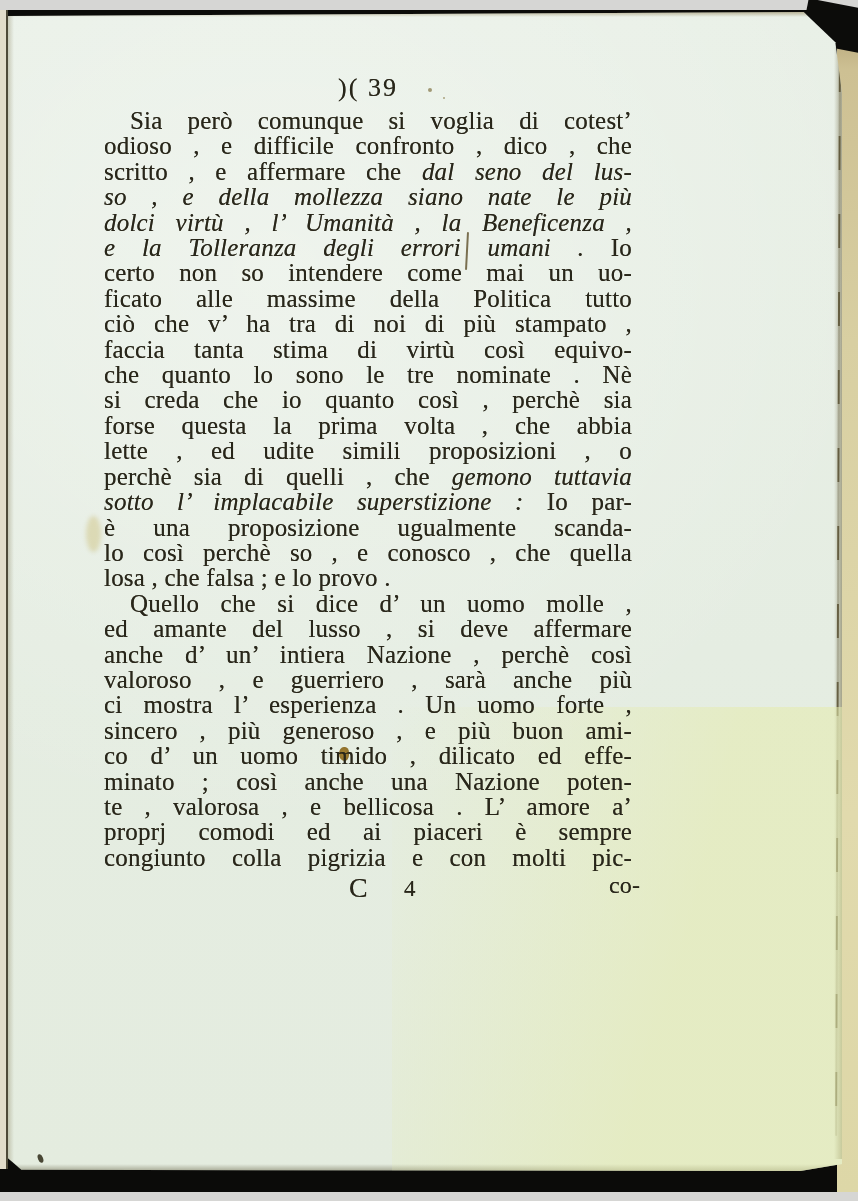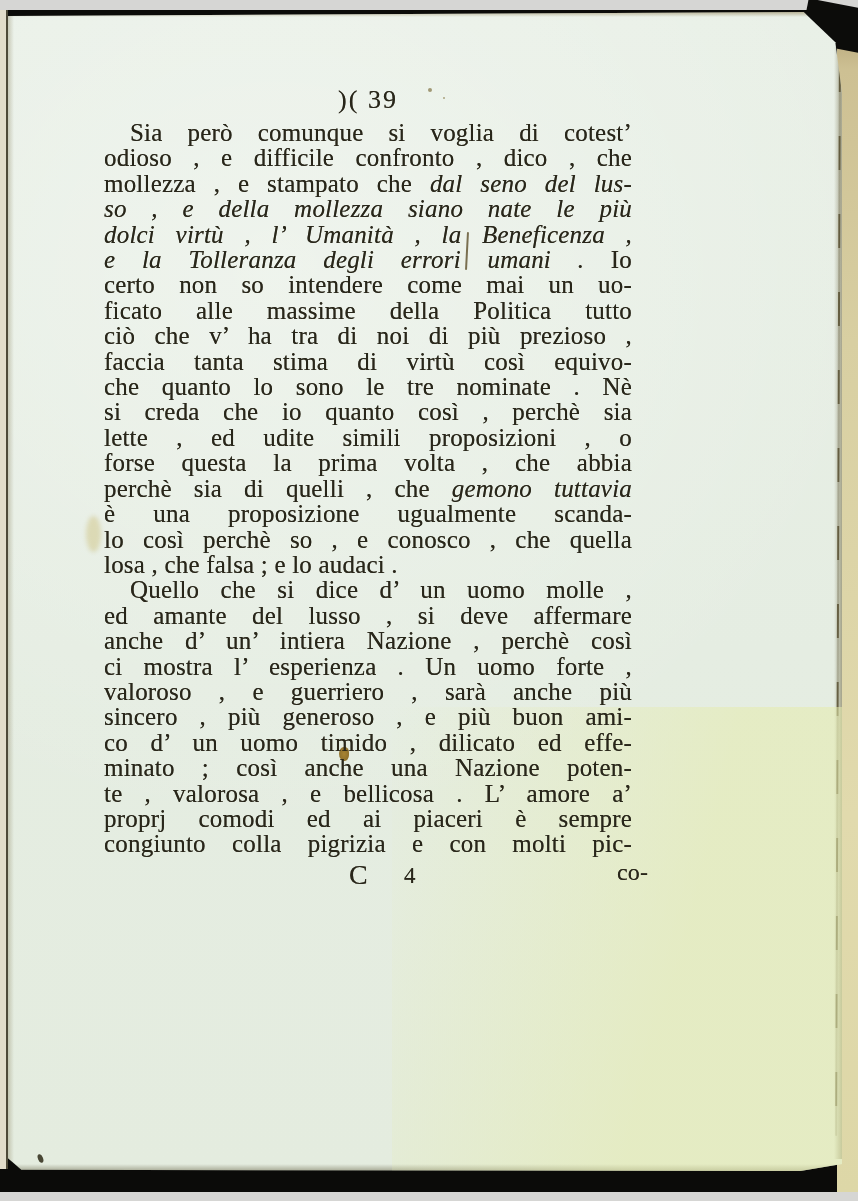--- a/index.html
+++ b/index.html
@@ -50,37 +50,37 @@
       rgba(70,60,28,.75) 0 34px, rgba(70,60,28,.22) 34px 78px);
     transform:rotate(.2deg); border-radius:2px;
   }
   
   .tint-br {
     position:absolute; right:0; bottom:0; width:54%; height:40%;
     background:linear-gradient(105deg, rgba(232,237,178,0) 0%, rgba(229,235,172,.55) 62%);
   }
   
   .text-col {
-    position:absolute; left:96px; top:70px; width:528px;
+    position:absolute; left:96px; top:58px; width:528px;
     color:#28261a; font-size:25px;
     letter-spacing:.2px;
     text-shadow:0 0 .6px rgba(40,33,15,.65);
   }
   .pg-header {
     height:36px; line-height:36px; text-align:center;
     font-size:26px; letter-spacing:2px; margin-bottom:2px;
   }
   .tline { line-height:25.4px; }
   .tline.just { text-align:justify; text-align-last:justify;font-family:Liberation Serif, serif; }
   .tline.ind  { text-indent:26px; }
   .tline .it  { font-style:italic; }
   .sig-line { position:relative; height:32px; margin-top:2px; }
   .sig-c    { position:absolute; left:245px; font-size:28px; }
   .sig-4    { position:absolute; left:300px; top:4px; font-size:23px; }
-  .catchword{ position:absolute; left:505px; font-size:24px;margin-left:8px; }
+  .catchword{ position:absolute; left:505px; font-size:24px; }
   
   .stain { position:absolute; }
   .stain-hair  { left:458px; top:220px; width:2px; height:38px; background:#53431c;
                  opacity:.75; transform:rotate(3deg); border-radius:2px; }
   .stain-blot  { left:331px; top:735px; width:10px; height:14px; opacity:.9;
                  background:radial-gradient(#a0781f,#7a5a15); border-radius:55% 45% 50% 60%; }
   .stain-dot1  { left:420px; top:76px; width:4px; height:4px; background:#7a6a38;
                  opacity:.65; border-radius:50%; box-shadow:14px 8px 0 -1px #8a7a48; }
   .stain-dot2  { left:30px; top:1142px; width:5px; height:9px; background:#2e2a18;
                  opacity:.85; border-radius:50%; transform:rotate(-22deg); }
@@ -109,41 +109,42 @@
       <div class="stain stain-dot1"></div>
       <div class="stain stain-dot2"></div>
       <div class="stain stain-smudge"></div>
 
       <div class="text-col">
         <div class="pg-header">)( 39</div>
 
         <div id="text-block">
             <div class="tline just ind"><span>Sia però comunque si voglia di cotest’</span></div>
             <div class="tline just"><span>odioso , e difficile confronto , dico , che</span></div>
-            <div class="tline just"><span>mollezza , e stampato che </span><span class="it">dal seno del lus-</span></div>
+            <div class="tline just"><span>scritto , e affermare che </span><span class="it">dal seno del lus-</span></div>
             <div class="tline just"><span class="it">so , e della mollezza siano nate le più</span></div>
             <div class="tline just"><span class="it">dolci virtù , l’ Umanità , la Beneficenza ,</span></div>
             <div class="tline just"><span class="it">e la Tolleranza degli errori umani .</span><span> Io</span></div>
             <div class="tline just"><span>certo non so intendere come mai un uo-</span></div>
             <div class="tline just"><span>ficato alle massime della Politica tutto</span></div>
-            <div class="tline just"><span>ciò che v’ ha tra di noi di più prezioso ,</span></div>
+            <div class="tline just"><span>ciò che v’ ha tra di noi di più stampato ,</span></div>
             <div class="tline just"><span>faccia tanta stima di virtù così equivo-</span></div>
             <div class="tline just"><span>che quanto lo sono le tre nominate . Nè</span></div>
             <div class="tline just"><span>si creda che io quanto così , perchè sia</span></div>
+            <div class="tline just"><span>forse questa la prima volta , che abbia</span></div>
             <div class="tline just"><span>lette , ed udite simili proposizioni , o</span></div>
-            <div class="tline just"><span>forse questa la prima volta , che abbia</span></div>
             <div class="tline just"><span>perchè sia di quelli , che </span><span class="it">gemono tuttavia</span></div>
+            <div class="tline just"><span class="it">sotto l’ implacabile superstizione : </span><span>Io par-</span></div>
             <div class="tline just"><span>è una proposizione ugualmente scanda-</span></div>
             <div class="tline just"><span>lo così perchè so , e conosco , che quella</span></div>
-            <div class="tline"><span>losa , che falsa ; e lo audaci .</span></div>
+            <div class="tline"><span>losa , che falsa ; e lo provo .</span></div>
             <div class="tline just ind"><span>Quello che si dice d’ un uomo molle ,</span></div>
             <div class="tline just"><span>ed amante del lusso , si deve affermare</span></div>
             <div class="tline just"><span>anche d’ un’ intiera Nazione , perchè così</span></div>
+            <div class="tline just"><span>valoroso , e guerriero , sarà anche più</span></div>
             <div class="tline just"><span>ci mostra l’ esperienza . Un uomo forte ,</span></div>
-            <div class="tline just"><span>valoroso , e guerriero , sarà anche più</span></div>
             <div class="tline just"><span>sincero , più generoso , e più buon ami-</span></div>
             <div class="tline just"><span>co d’ un uomo timido , dilicato ed effe-</span></div>
             <div class="tline just"><span>minato ; così anche una Nazione poten-</span></div>
             <div class="tline just"><span>te , valorosa , e bellicosa . L’ amore a’</span></div>
             <div class="tline just"><span>proprj comodi ed ai piaceri è sempre</span></div>
             <div class="tline just"><span>congiunto colla pigrizia e con molti pic-</span></div>
           </div>
 
         <div class="sig-line">
           <span class="sig-c">C</span>

